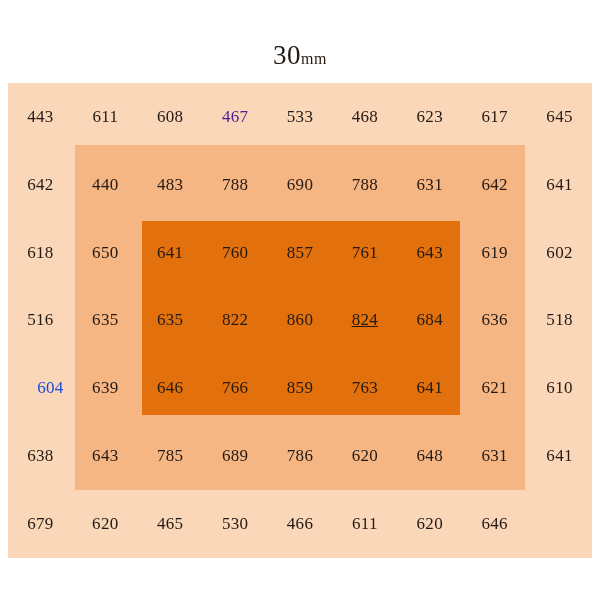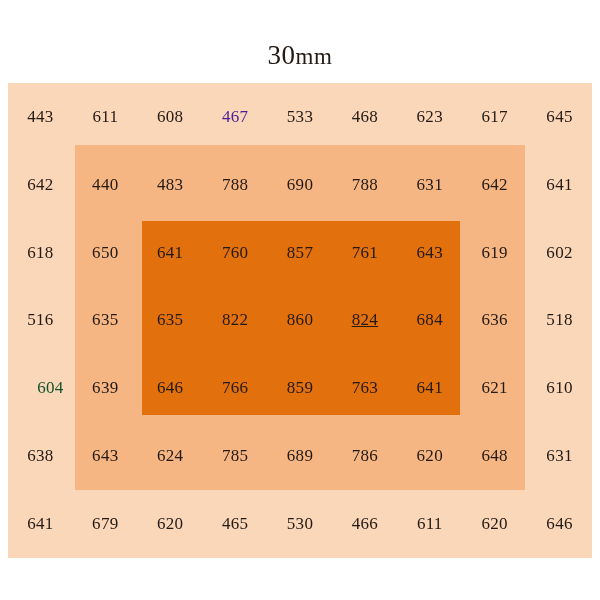--- a/index.html
+++ b/index.html
@@ -28,21 +28,21 @@
     top: 42px;
     width: 600px;
     text-align: center;
     font-size: 27px;
     color: #1a1a1a;
     letter-spacing: 0.5px;
     line-height: 1;
     white-space: nowrap;
   }
   #title .unit {
-    font-size: 23px;
+    font-size: 16px;
   }
 
   
   .zone {
     position: absolute;
     box-sizing: border-box;
   }
   #zone-outer {
     left: 8px;
     top: 83px;
@@ -124,32 +124,31 @@
       <div class="cell" style="color: rgb(35, 26, 20);">602</div>
       <div class="cell" style="color: rgb(35, 26, 20);">516</div>
       <div class="cell" style="color: rgb(35, 26, 20);">635</div>
       <div class="cell" style="color: rgb(35, 26, 20);">635</div>
       <div class="cell" style="color: rgb(35, 26, 20);">822</div>
       <div class="cell" style="color: rgb(35, 26, 20);">860</div>
       <div class="cell" style="color: rgb(35, 26, 20); text-decoration: underline;">824</div>
       <div class="cell" style="color: rgb(35, 26, 20);">684</div>
       <div class="cell" style="color: rgb(35, 26, 20);">636</div>
       <div class="cell" style="color: rgb(35, 26, 20);">518</div>
-      <div class="cell" style="color: #14532d; padding-left: 20px;">604</div>
+      <div class="cell" style="color: #1d4ed8; padding-left: 20px;">604</div>
       <div class="cell" style="color: rgb(35, 26, 20);">639</div>
       <div class="cell" style="color: rgb(35, 26, 20);">646</div>
       <div class="cell" style="color: rgb(35, 26, 20);">766</div>
       <div class="cell" style="color: rgb(35, 26, 20); text-align: center;">859</div>
       <div class="cell" style="color: rgb(35, 26, 20);">763</div>
       <div class="cell" style="color: rgb(35, 26, 20);">641</div>
       <div class="cell" style="color: rgb(35, 26, 20);">621</div>
       <div class="cell" style="color: rgb(35, 26, 20);">610</div>
       <div class="cell" style="color: rgb(35, 26, 20);">638</div>
       <div class="cell" style="color: rgb(35, 26, 20);">643</div>
-      <div class="cell" style="color: rgb(35, 26, 20);">624</div>
       <div class="cell" style="color: rgb(35, 26, 20);">785</div>
       <div class="cell" style="color: rgb(35, 26, 20);">689</div>
       <div class="cell" style="color: rgb(35, 26, 20);">786</div>
       <div class="cell" style="color: rgb(35, 26, 20);">620</div>
       <div class="cell" style="color: rgb(35, 26, 20);">648</div>
       <div class="cell" style="color: rgb(35, 26, 20);">631</div>
       <div class="cell" style="color: rgb(35, 26, 20);">641</div>
       <div class="cell" style="color: rgb(35, 26, 20);">679</div>
       <div class="cell" style="color: rgb(35, 26, 20);">620</div>
       <div class="cell" style="color: rgb(35, 26, 20);">465</div>

